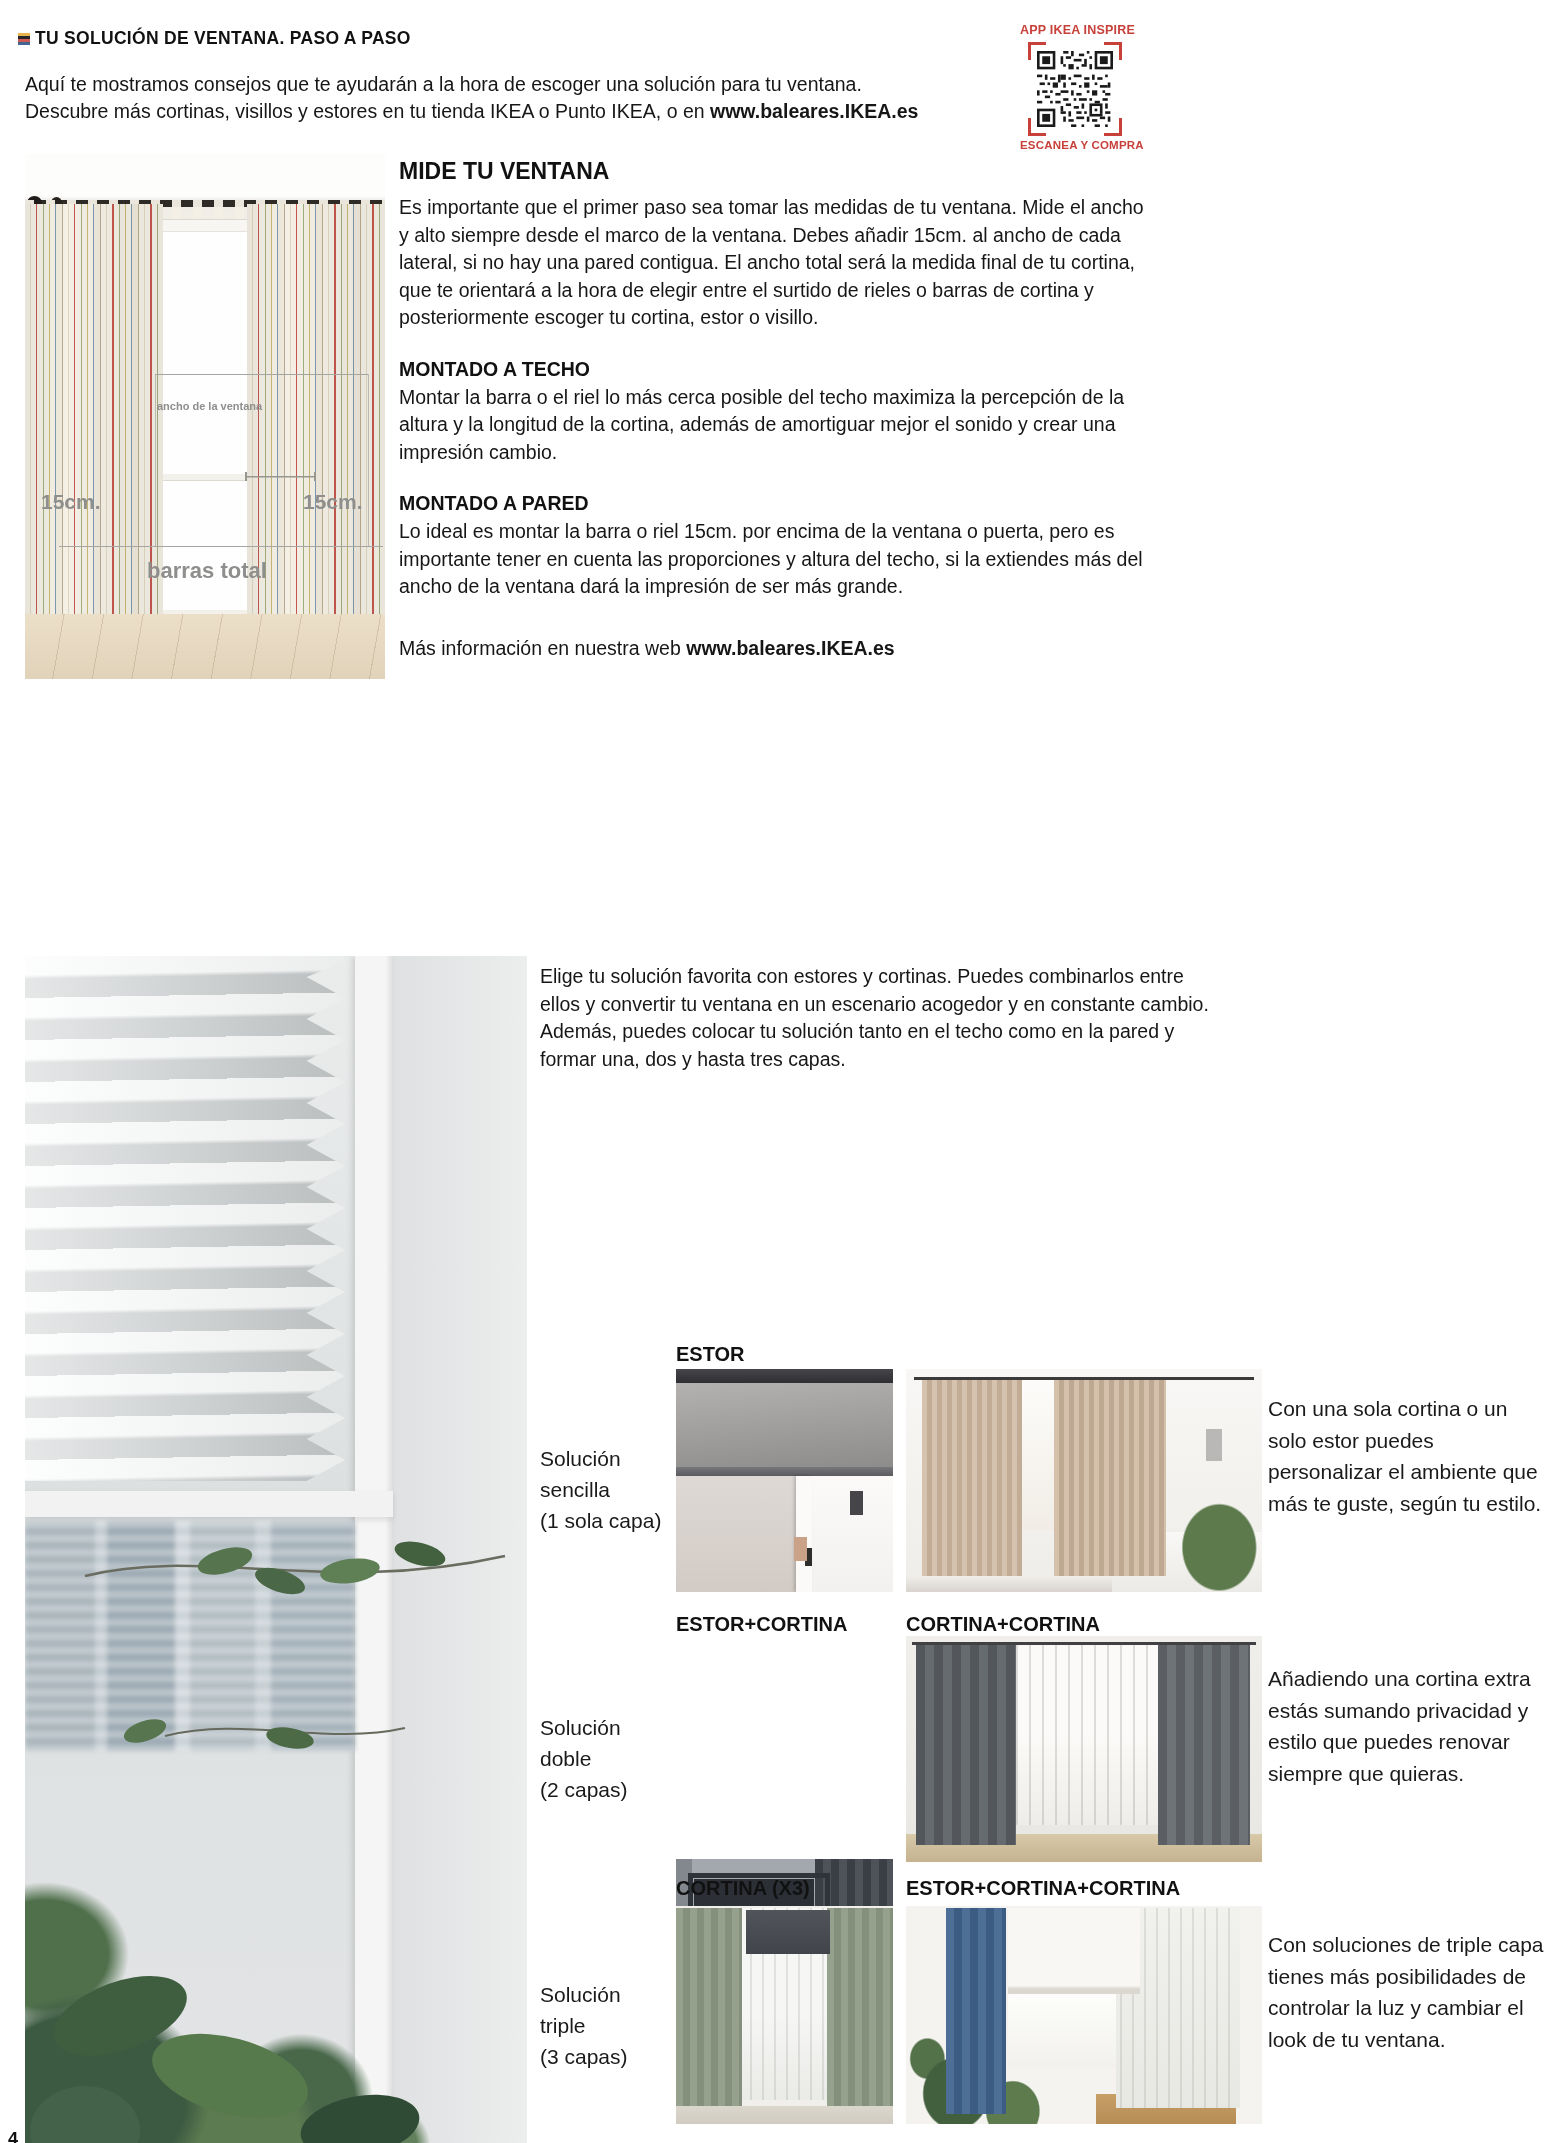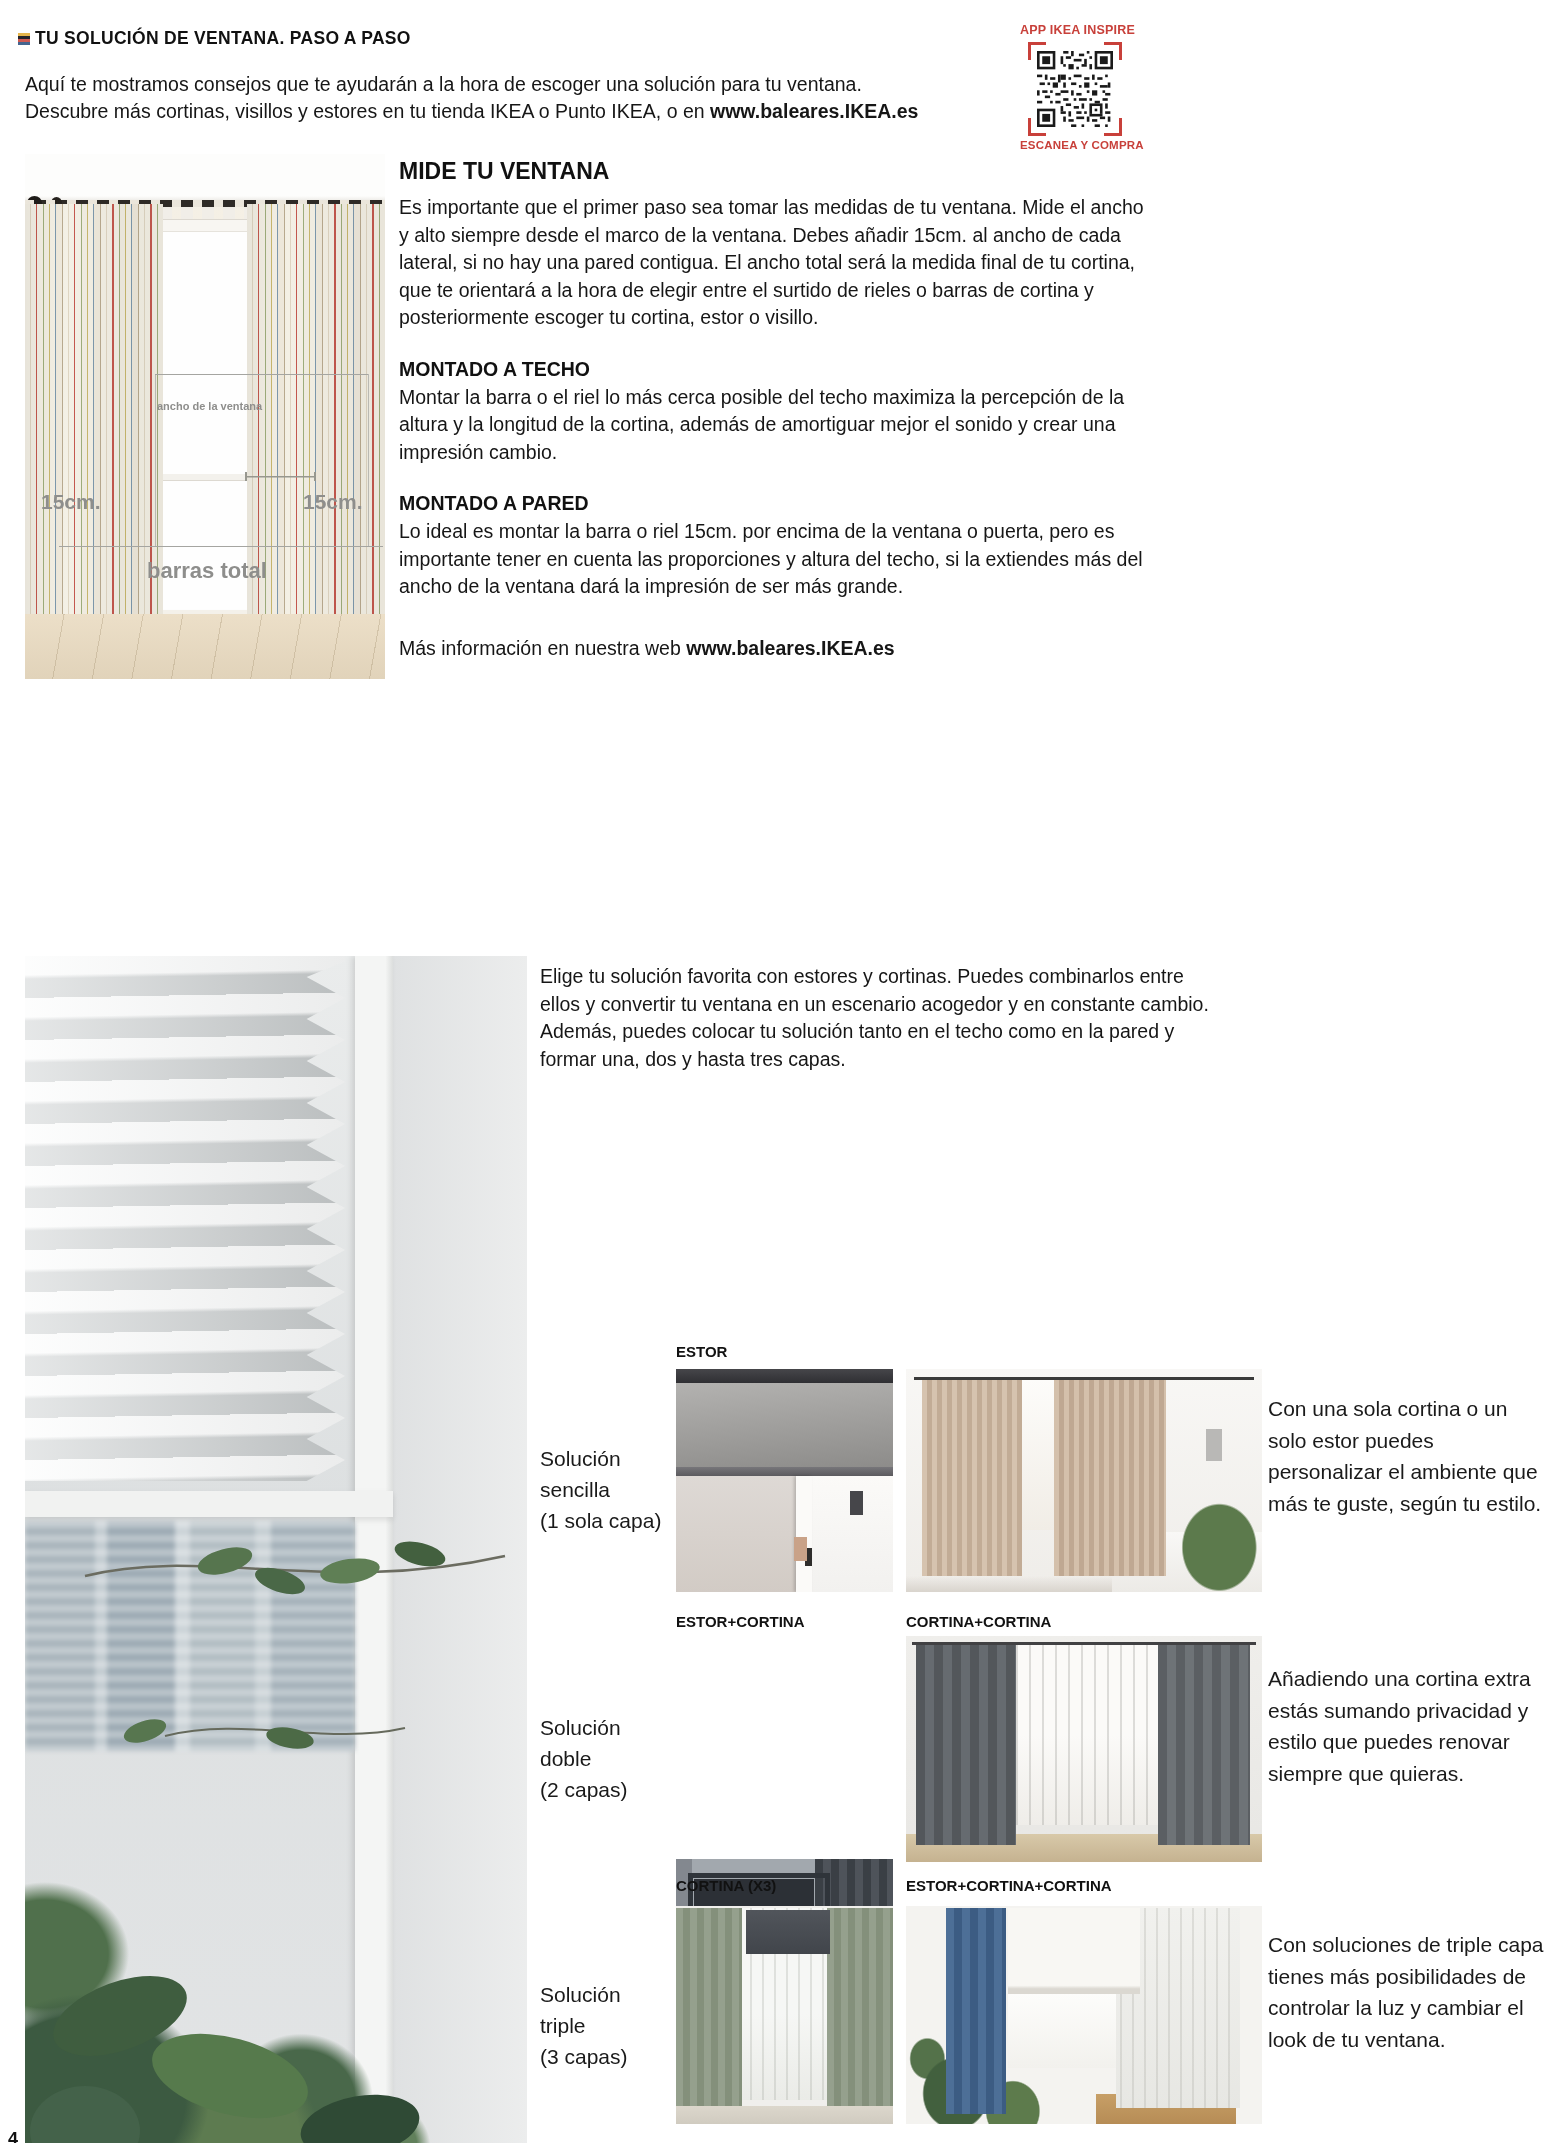--- a/index.html
+++ b/index.html
@@ -73,21 +73,21 @@
       radial-gradient(140px 120px at 4% 60%,#50704c 45%,rgba(0,0,0,0) 60%),
       radial-gradient(120px 110px at 55% 88%,#49684a 45%,rgba(0,0,0,0) 60%),
       radial-gradient(90px 80px at 70% 97%,#61805b 45%,rgba(0,0,0,0) 60%);}
   .h2-blind{position:absolute;left:0;top:0;width:320px;height:525px;
     background:
       linear-gradient(90deg,rgba(255,255,255,.55),rgba(0,0,0,.06)),
       repeating-linear-gradient(179deg,#fafbfb 0 19px,#c6cacb 23px 42px);
     clip-path:polygon(0 0,100% 0,100% 1%,88% 4%,100% 8%,88% 12%,100% 16%,88% 20%,100% 24%,88% 28%,100% 32%,88% 36%,100% 40%,88% 44%,100% 48%,88% 52%,100% 56%,88% 60%,100% 64%,88% 68%,100% 72%,88% 76%,100% 80%,88% 84%,100% 88%,88% 92%,100% 96%,88% 100%,0 100%);}
 
   
-  .tile-caption{font-size:15px;font-weight:bold;color:#111;}
+  .tile-caption{font-size:20px;font-weight:bold;color:#111;}
   .sol-label{font-size:21px;line-height:31px;color:#1a1a1a;white-space:pre-line;}
   .sol-desc{font-size:21px;line-height:31.5px;color:#1a1a1a;}
   .tile{overflow:hidden;}
 
   .scene-estor{background:
     linear-gradient(180deg,#46464a,#2f2f33) 0 0/100% 14px no-repeat,
     linear-gradient(175deg,#b3b2b0,#8d8c8a) 0 14px/100% 84px no-repeat,
     linear-gradient(180deg,#77767a,#5c5b5f) 0 98px/100% 9px no-repeat,
     linear-gradient(180deg,#ded9d5,#d2cbc5) 0 107px/120px 116px no-repeat,
     linear-gradient(180deg,#fbfaf8,#f2f1ef) 120px 107px/97px 116px no-repeat,

